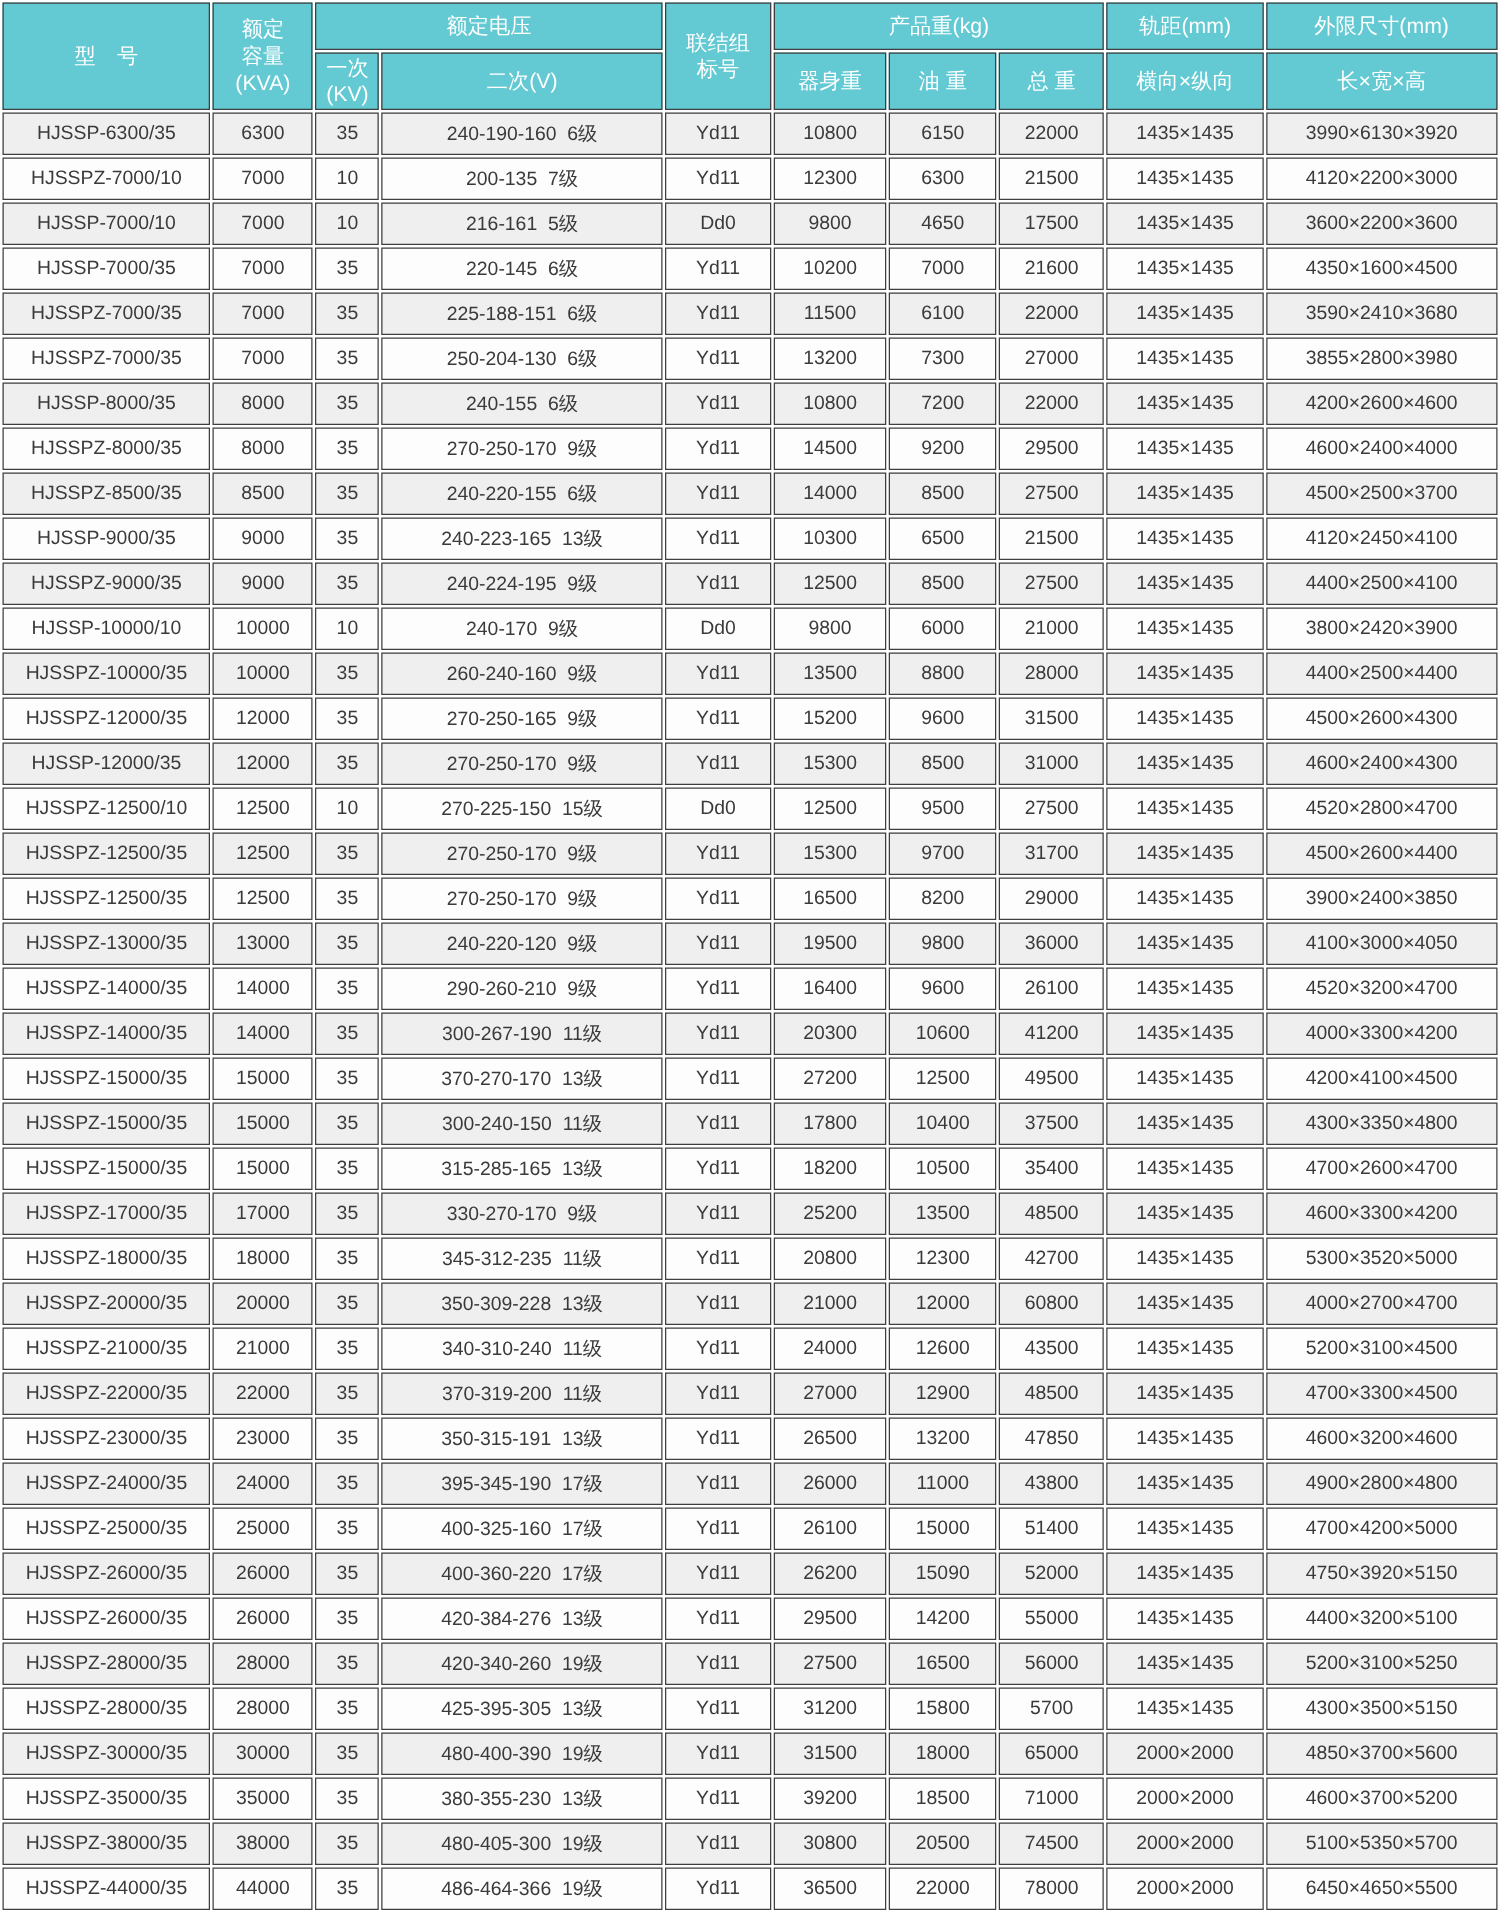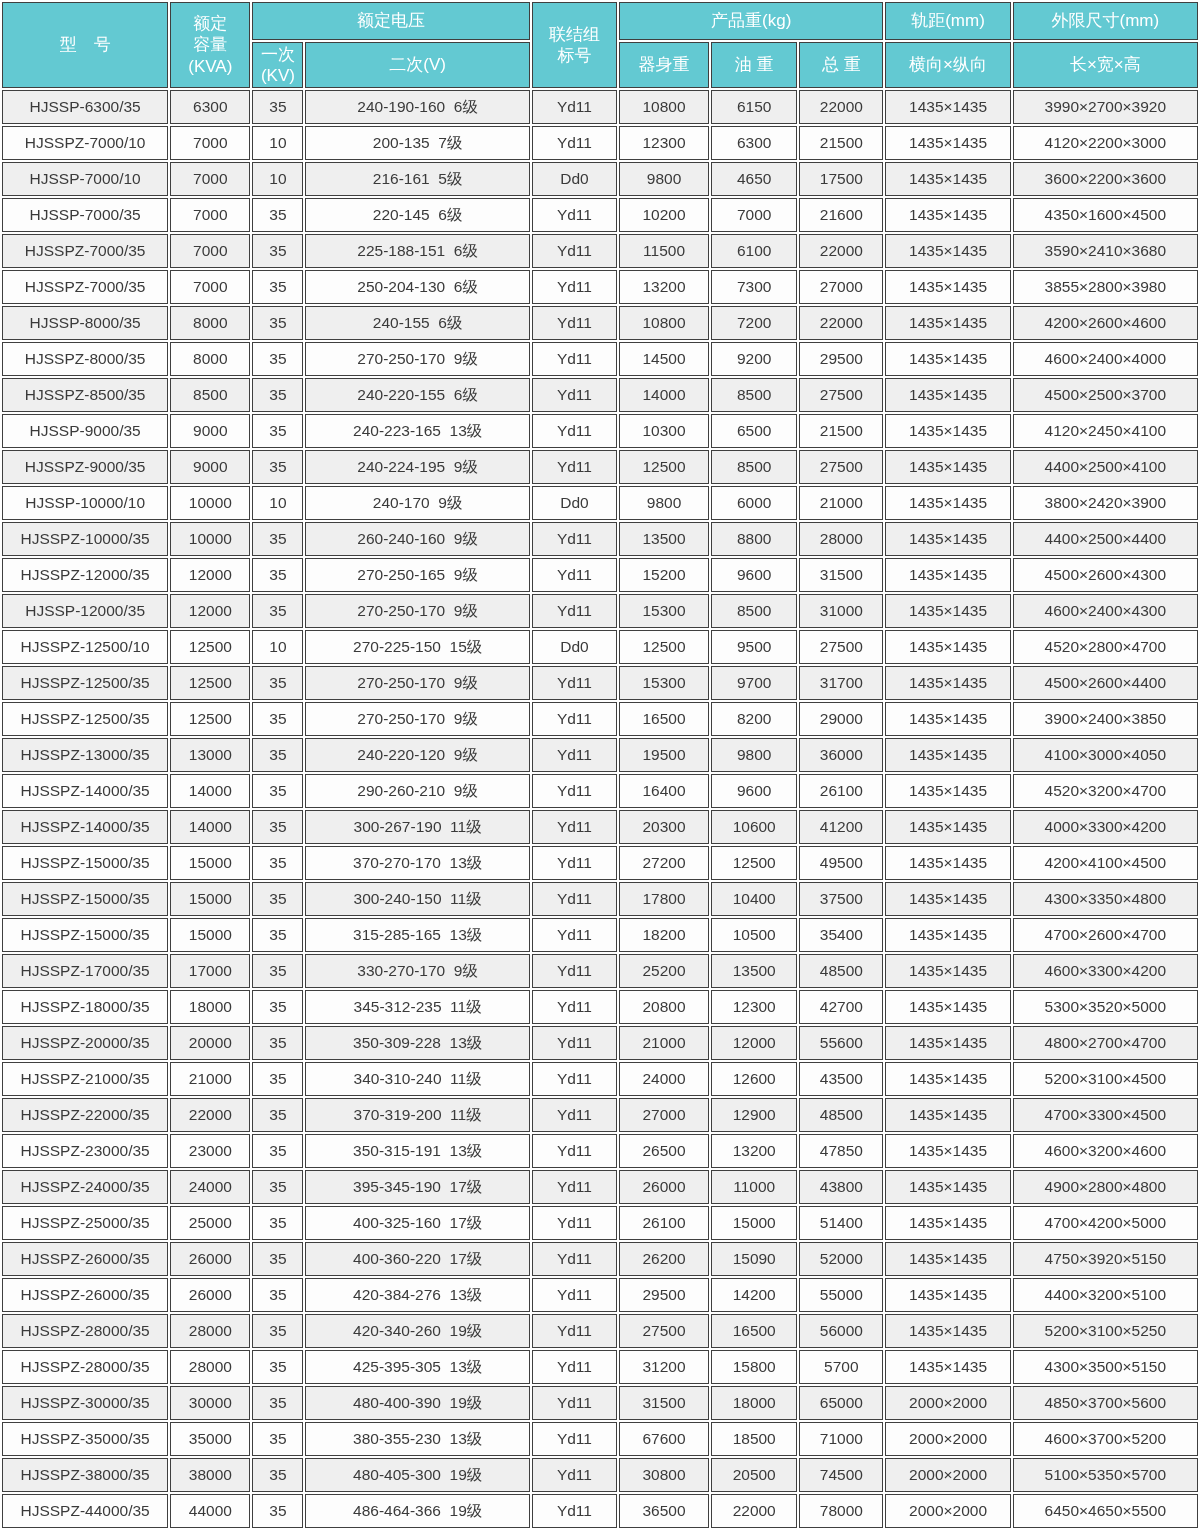--- a/index.html
+++ b/index.html
@@ -109,21 +109,21 @@
         <tr class="odd">
           <td>HJSSP-6300/35</td>
           <td>6300</td>
           <td>35</td>
           <td>240-190-160  6级</td>
           <td>Yd11</td>
           <td>10800</td>
           <td>6150</td>
           <td>22000</td>
           <td>1435×1435</td>
-          <td>3990×2700×3920</td>
+          <td>3990×6130×3920</td>
         </tr>
         <tr class="even">
           <td>HJSSPZ-7000/10</td>
           <td>7000</td>
           <td>10</td>
           <td>200-135  7级</td>
           <td>Yd11</td>
           <td>12300</td>
           <td>6300</td>
           <td>21500</td>
@@ -419,23 +419,23 @@
           <td>5300×3520×5000</td>
         </tr>
         <tr class="odd">
           <td>HJSSPZ-20000/35</td>
           <td>20000</td>
           <td>35</td>
           <td>350-309-228  13级</td>
           <td>Yd11</td>
           <td>21000</td>
           <td>12000</td>
-          <td>55600</td>
-          <td>1435×1435</td>
-          <td>4800×2700×4700</td>
+          <td>60800</td>
+          <td>1435×1435</td>
+          <td>4000×2700×4700</td>
         </tr>
         <tr class="even">
           <td>HJSSPZ-21000/35</td>
           <td>21000</td>
           <td>35</td>
           <td>340-310-240  11级</td>
           <td>Yd11</td>
           <td>24000</td>
           <td>12600</td>
           <td>43500</td>
@@ -549,21 +549,21 @@
           <td>65000</td>
           <td>2000×2000</td>
           <td>4850×3700×5600</td>
         </tr>
         <tr class="even">
           <td>HJSSPZ-35000/35</td>
           <td>35000</td>
           <td>35</td>
           <td>380-355-230  13级</td>
           <td>Yd11</td>
-          <td>67600</td>
+          <td>39200</td>
           <td>18500</td>
           <td>71000</td>
           <td>2000×2000</td>
           <td>4600×3700×5200</td>
         </tr>
         <tr class="odd">
           <td>HJSSPZ-38000/35</td>
           <td>38000</td>
           <td>35</td>
           <td>480-405-300  19级</td>

